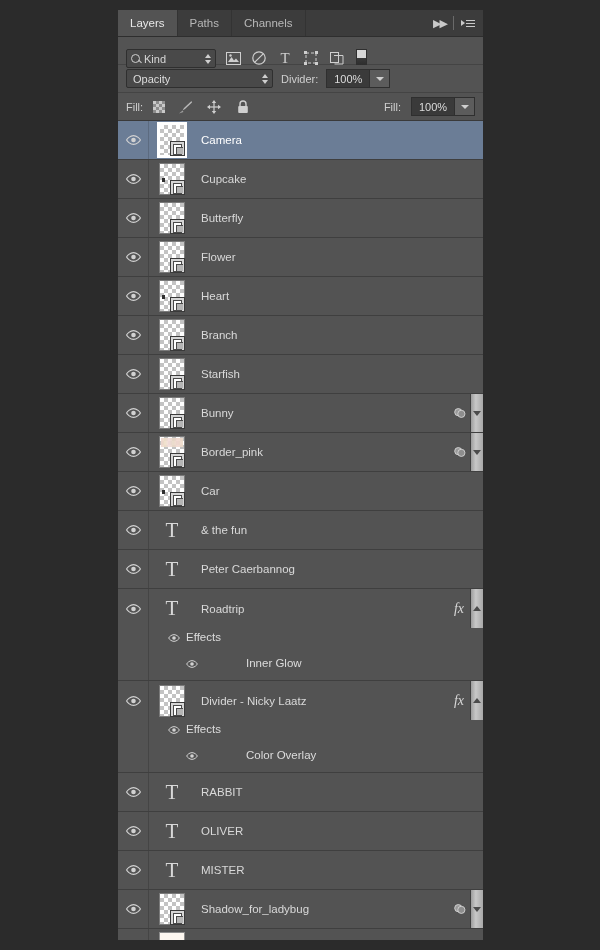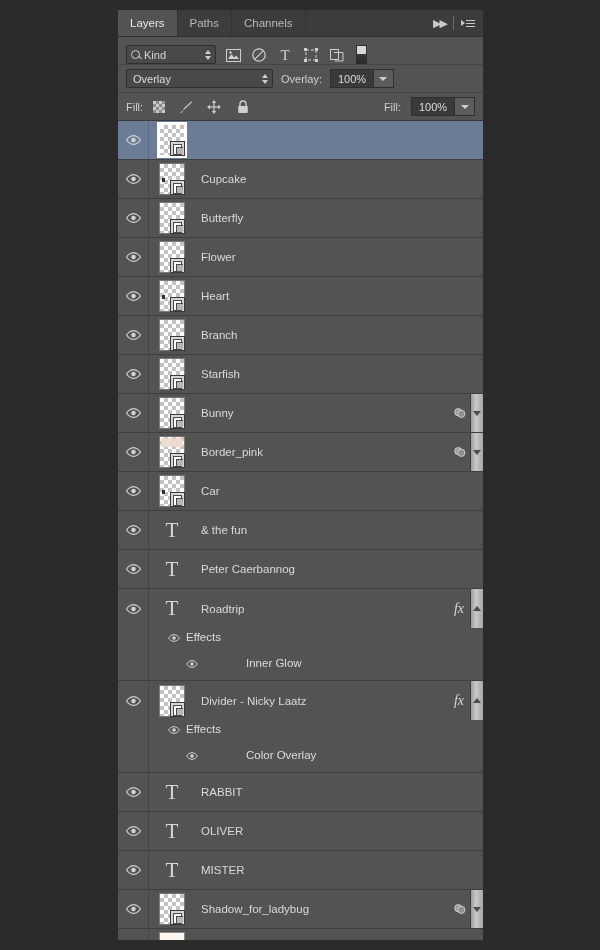--- a/index.html
+++ b/index.html
@@ -36,21 +36,21 @@
   .icon-collapse { color: #c9c9c9; font-size: 11px; letter-spacing: -2px; }
   .divider-v { width: 1px; height: 14px; background: #6a6a6a; }
   .icon-menu { display: inline-flex; align-items: center; gap: 1px; }
   .icon-menu .tri { width: 0; height: 0; border-left: 4px solid #c9c9c9; border-top: 3px solid transparent; border-bottom: 3px solid transparent; }
   .icon-menu .lines { display: inline-block; }
   .icon-menu .lines i { display: block; width: 9px; height: 1px; background: #c9c9c9; margin: 2px 0; }
 
   
   .filterrow {
     height: 28px; background: #535353; flex: none;
-    display: flex; align-items: flex-end; padding: 0 8px; gap: 8px;
+    display: flex; align-items: flex-start; padding: 12px 8px; gap: 8px;
     border-bottom: 1px solid #444;
   }
   .kind-select {
     width: 90px; height: 19px; background: #494949;
     border: 1px solid #2f2f2f; border-radius: 2px;
     display: flex; align-items: center; gap: 4px; padding: 0 3px;
     font-size: 11px; color: #d6d6d6; position: relative;
   }
   .mag { width: 9px; height: 9px; border: 1.3px solid #cfcfcf; border-radius: 50%; position: relative; flex: none; margin-left: 1px; }
   .mag::after { content:""; position: absolute; width: 4px; height: 1.3px; background: #cfcfcf; transform: rotate(45deg); right: -3px; bottom: 0px; }
@@ -241,27 +241,27 @@
         <svg width="14" height="14" viewBox="0 0 14 14">
             <rect x="0.5" y="1.5" width="8" height="10" fill="none" stroke="#cfcfcf"></rect>
             <path d="M4 4.5 H13 V13 H4.5" fill="none" stroke="#cfcfcf"></path>
           </svg>
       </span>
       <span class="toggle-pill"></span>
     </div>
 
     <div class="blendrow">
       <div class="blend-select">
-        <span>Overlay</span>
+        <span>Opacity</span>
         <span class="spin">
             <span class="u"></span>
             <span class="d"></span>
           </span>
       </div>
-      <span class="lbl">Overlay:</span>
+      <span class="lbl">Divider:</span>
       <span class="grp">
         <span class="numbox">100%</span>
         <span class="numstep">
             <span class="t"></span>
           </span>
       </span>
     </div>
 
     <div class="lockrow">
       <span class="lbl">Fill:</span>
@@ -305,20 +305,21 @@
                   <path d="M7.5 0.6 C11 0.6 14 4 14.4 5 C14 6 11 9.4 7.5 9.4 C4 9.4 1 6 0.6 5 C1 4 4 0.6 7.5 0.6 Z" fill="none" stroke="#d2d2d2" stroke-width="1.1"></path>
                   <circle cx="7.5" cy="5" r="2.3" fill="#d2d2d2"></circle>
                 </svg>
               </span>
             </div>
             <div class="thumbcell">
               <div class="thumb">
                 <span class="badge"></span>
               </div>
             </div>
+            <div class="namecell">Camera</div>
             <div class="rightcell"></div>
           </div>
         </div>
         <div>
           <div class="row">
             <div class="eyecell">
               <span class="eye">
                 <svg width="15" height="10" viewBox="0 0 15 10">
                   <path d="M7.5 0.6 C11 0.6 14 4 14.4 5 C14 6 11 9.4 7.5 9.4 C4 9.4 1 6 0.6 5 C1 4 4 0.6 7.5 0.6 Z" fill="none" stroke="#d2d2d2" stroke-width="1.1"></path>
                   <circle cx="7.5" cy="5" r="2.3" fill="#d2d2d2"></circle>

